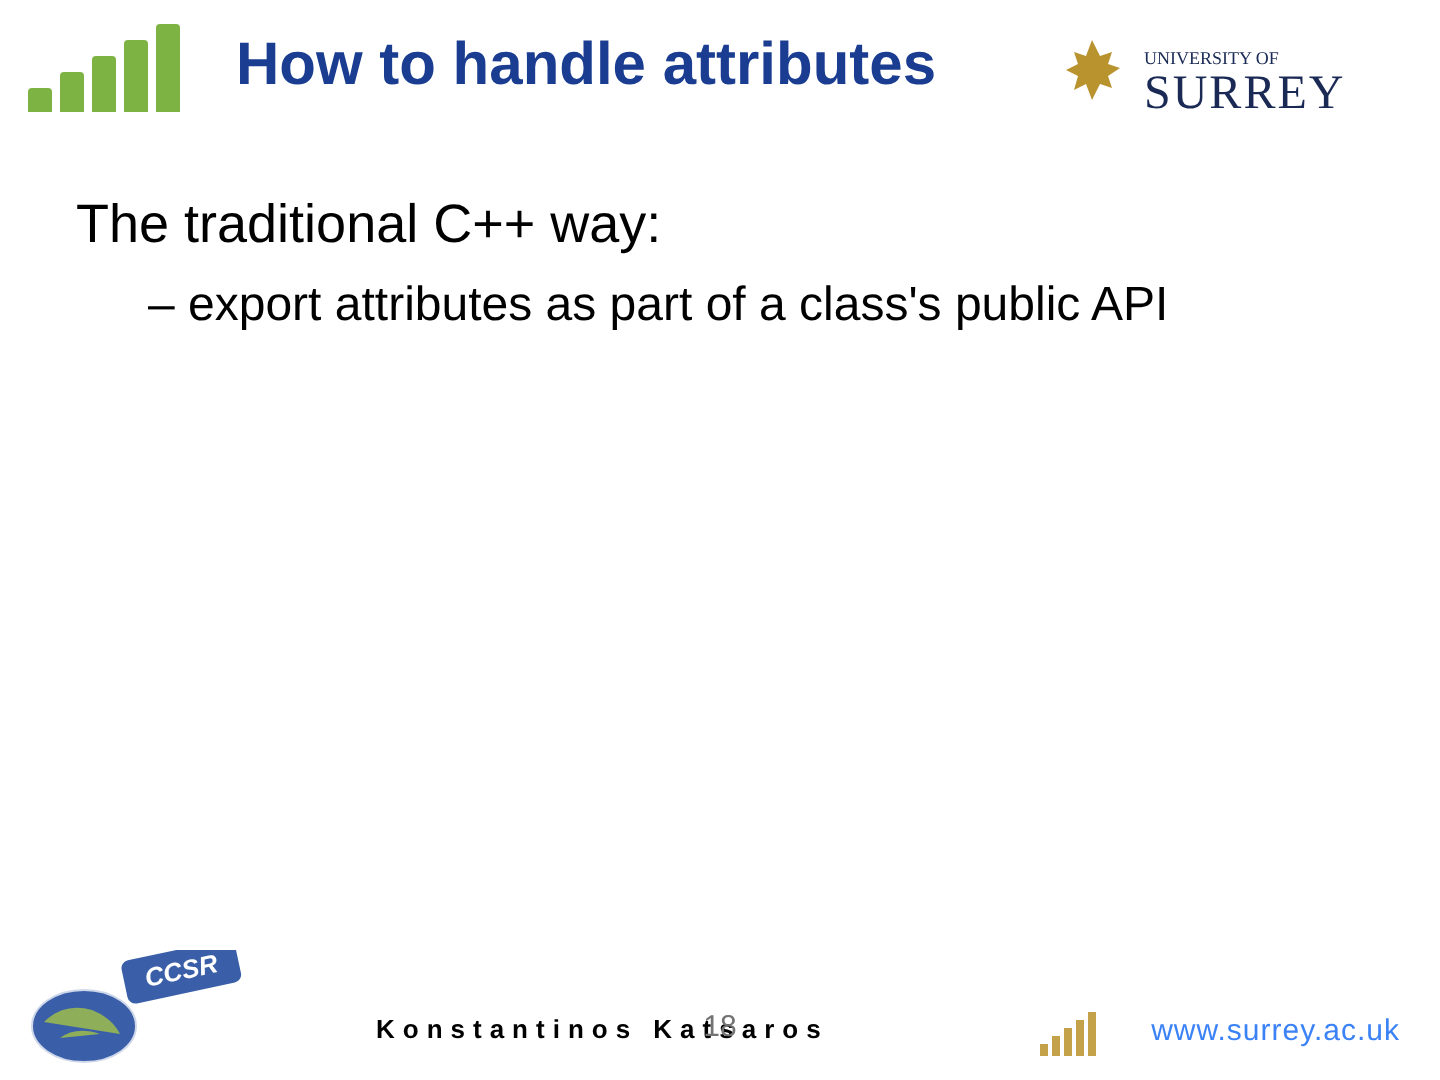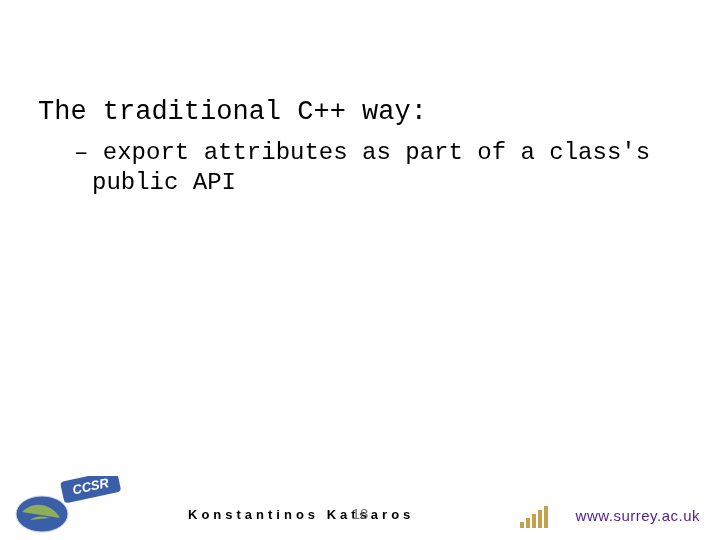--- a/index.html
+++ b/index.html
@@ -60,21 +60,20 @@
     text-align: left;
   }
   .uni-logo svg { display: block; }
 
   
   .body {
     position: absolute;
     top: 96px;
     left: 38px;
     right: 30px;
-    font-family: Liberation Mono, monospace;
   }
   .para {
     font-size: 27px;
     line-height: 1.25;
     margin-bottom: 8px;
   }
   .bullets {
     margin: 4px 0 0 0;
   }
   .bullet {
@@ -112,21 +111,21 @@
     transform: translateX(-50%);
     bottom: 18px;
     font-size: 15px;
     color: #737373;
   }
   .footer-site {
     position: absolute;
     right: 20px;
     bottom: 16px;
     font-size: 15px;
-    color: #4c1d95;
+    color: #3b82f6;
     letter-spacing: 0.5px;
   }
   .footer-bars {
     position: absolute;
     right: 170px;
     bottom: 12px;
   }
   .footer-bars .fb {
     display: inline-block;
     width: 4px;
@@ -144,20 +143,35 @@
     position: absolute;
     left: 10px;
     bottom: 2px;
   }
 </style>
 </head>
 <body>
 
 <div class="slide">
 
+  <div class="header">
+    <div class="signal-icon">
+      <span class="bar b1"></span><span class="bar b2"></span><span class="bar b3"></span><span class="bar b4"></span><span class="bar b5"></span>
+    </div>
+    <div class="slide-title">How to handle attributes</div>
+    <div class="uni-logo">
+      <svg width="170" height="46" viewBox="0 0 170 46">
+        <g fill="#b8932e">
+          <path d="M14 4 l4 8 l6 -2 l-2 6 l6 2 l-6 4 l2 6 l-6 -2 l-4 8 l-3 -8 l-6 3 l2 -7 l-6 -3 l6 -3 l-2 -6 l6 2 z"></path>
+        </g>
+        <text x="40" y="16" font-family="Georgia, 'Times New Roman', serif" font-size="9" fill="#1a2a55">UNIVERSITY OF</text>
+        <text x="40" y="38" font-family="Georgia, 'Times New Roman', serif" font-size="24" fill="#1a2a55" letter-spacing="1">SURREY</text>
+      </svg>
+    </div>
+  </div>
 
   <div class="body">
     <div class="para">The traditional C++ way:</div>
     <div class="bullets">
       <div class="bullet">export attributes as part of a class's public API</div>
     </div>
   </div>
 
   <div class="footer">
     <div class="ccsr-globe">

